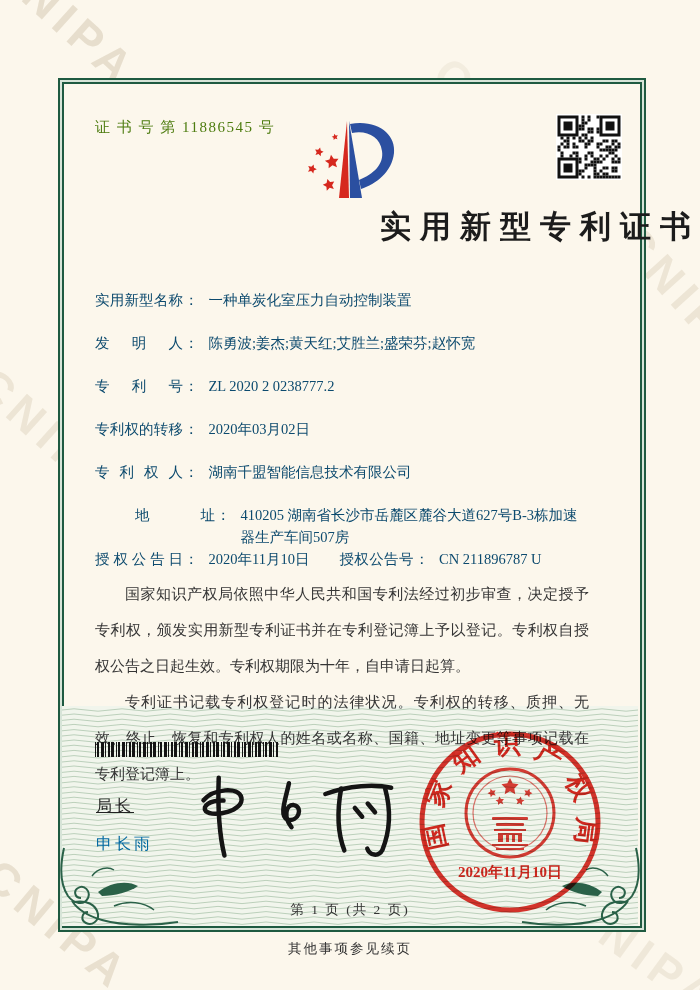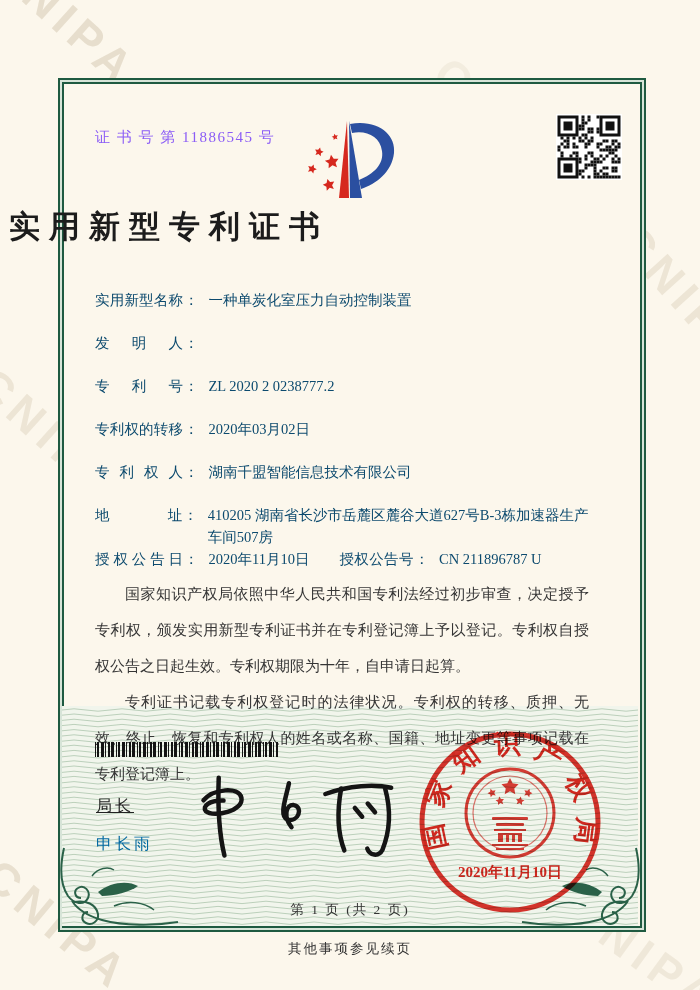--- a/index.html
+++ b/index.html
@@ -7,31 +7,31 @@
        background:#fcf7ec;font-family:"Liberation Serif",serif;}
   .wm{position:absolute;font-family:"Liberation Sans",sans-serif;font-weight:bold;
       font-size:46px;letter-spacing:7px;color:#b9a788;pointer-events:none;white-space:nowrap;}
   
   .frame{position:absolute;left:58px;top:78px;width:584px;height:850px;
          border:2px solid #1f5a41;background:#d7e4d8;}
   .frame-inner{position:absolute;left:2px;top:2px;right:2px;bottom:2px;
          border:2px solid #1f5a41;background:#fcf7ec;}
   .guilloche{position:absolute;left:62px;top:706px;width:576px;height:220px;background:#f1f5ec;}
   .flourish{position:absolute;width:150px;height:88px;}
-  .certno{position:absolute;left:95px;top:128px;font-size:15px;letter-spacing:1.5px;color:#8b5cf6;}
+  .certno{position:absolute;left:95px;top:118px;font-size:15px;letter-spacing:1.5px;color:#4d7c0f;}
   .logo{position:absolute;left:286px;top:106px;}
   .qr{position:absolute;left:556px;top:114px;}
-  .title{position:absolute;left:0;right:0;top:206px;text-align:left;font-size:31px;
+  .title{position:absolute;left:0;right:0;top:206px;text-align:right;font-size:31px;
          font-weight:bold;color:#1c1c1c;letter-spacing:9px;padding-left:9px;}
   .fields{position:absolute;left:95px;top:289px;width:494px;}
   .frow{display:flex;margin-bottom:21px;font-size:14.5px;line-height:22px;color:#0c4a6e;}
   .flabel{display:inline-block;width:88px;text-align:justify;text-align-last:justify;}
   .fcolon{margin-left:1px;}
   .fvalue{margin-left:10px;}
-  .addr{margin-bottom:0;}
+  .addr{margin-bottom:0;margin-left:40px;}
   .addr .fvalue{width:384px;}
   .g2{margin-left:30px;display:flex;}
   .g2 .flabel{width:74px;}
   .bodytext{position:absolute;left:95px;top:576px;width:494px;font-size:15px;line-height:36px;
             color:#353535;text-align:justify;}
   .bodytext p{margin:0;text-indent:2em;}
   .barcode{position:absolute;left:95px;top:742px;}
   .director-title{position:absolute;left:96px;top:796px;font-size:16px;letter-spacing:3px;color:#222;text-decoration:underline;}
   .director-name{position:absolute;left:96px;top:834px;font-size:16px;letter-spacing:3px;color:#0369a1;}
   .signature{position:absolute;left:190px;top:763px;z-index:4;}
@@ -278,20 +278,21 @@
 
 <div class="fields">
   <div class="frow">
     <span class="flabel">实用新型名称</span>
       <span class="fcolon">：</span>
     <span class="fvalue">一种单炭化室压力自动控制装置</span>
   </div>
   <div class="frow">
     <span class="flabel">发明人</span>
       <span class="fcolon">：</span>
+    <span class="fvalue">陈勇波;姜杰;黄天红;艾胜兰;盛荣芬;赵怀宽</span>
   </div>
   <div class="frow">
     <span class="flabel">专利号</span>
       <span class="fcolon">：</span>
     <span class="fvalue">ZL 2020 2 0238777.2</span>
   </div>
   <div class="frow">
     <span class="flabel">专利权的转移</span>
       <span class="fcolon">：</span>
     <span class="fvalue">2020年03月02日</span>

